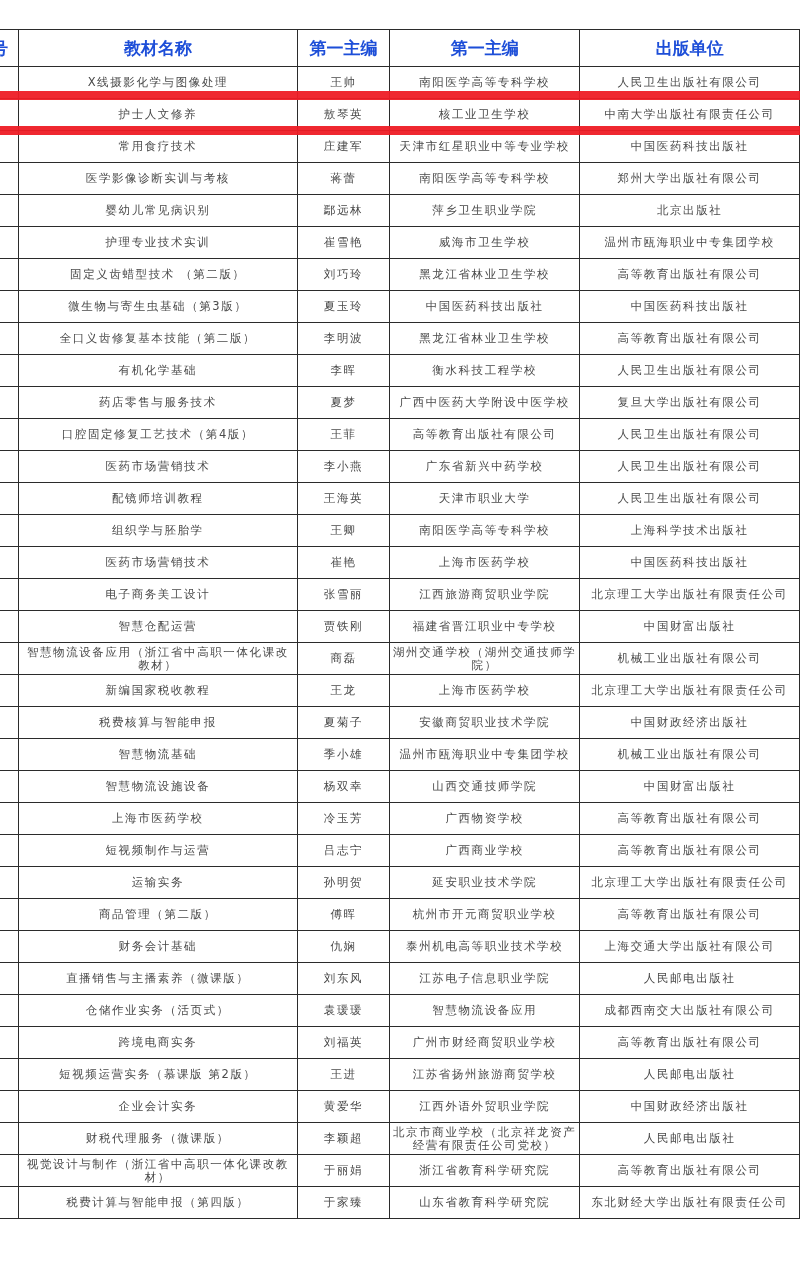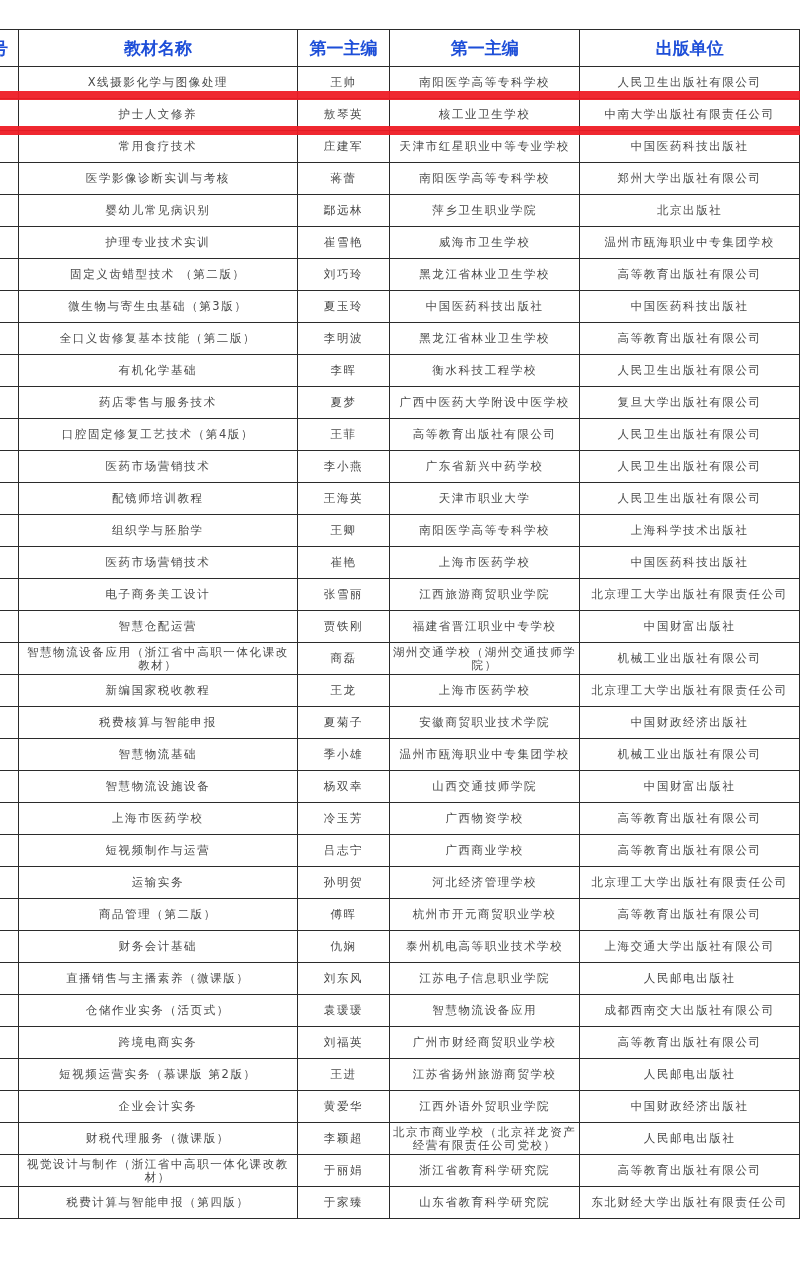--- a/index.html
+++ b/index.html
@@ -213,21 +213,21 @@
           <td class="no"></td>
           <td>短视频制作与运营</td>
           <td>吕志宁</td>
           <td>广西商业学校</td>
           <td>高等教育出版社有限公司</td>
         </tr>
         <tr>
           <td class="no"></td>
           <td>运输实务</td>
           <td>孙明贺</td>
-          <td>河北经济管理学校</td>
+          <td>延安职业技术学院</td>
           <td>北京理工大学出版社有限责任公司</td>
         </tr>
         <tr>
           <td class="no"></td>
           <td>商品管理（第二版）</td>
           <td>傅晖</td>
           <td>杭州市开元商贸职业学校</td>
           <td>高等教育出版社有限公司</td>
         </tr>
         <tr>

